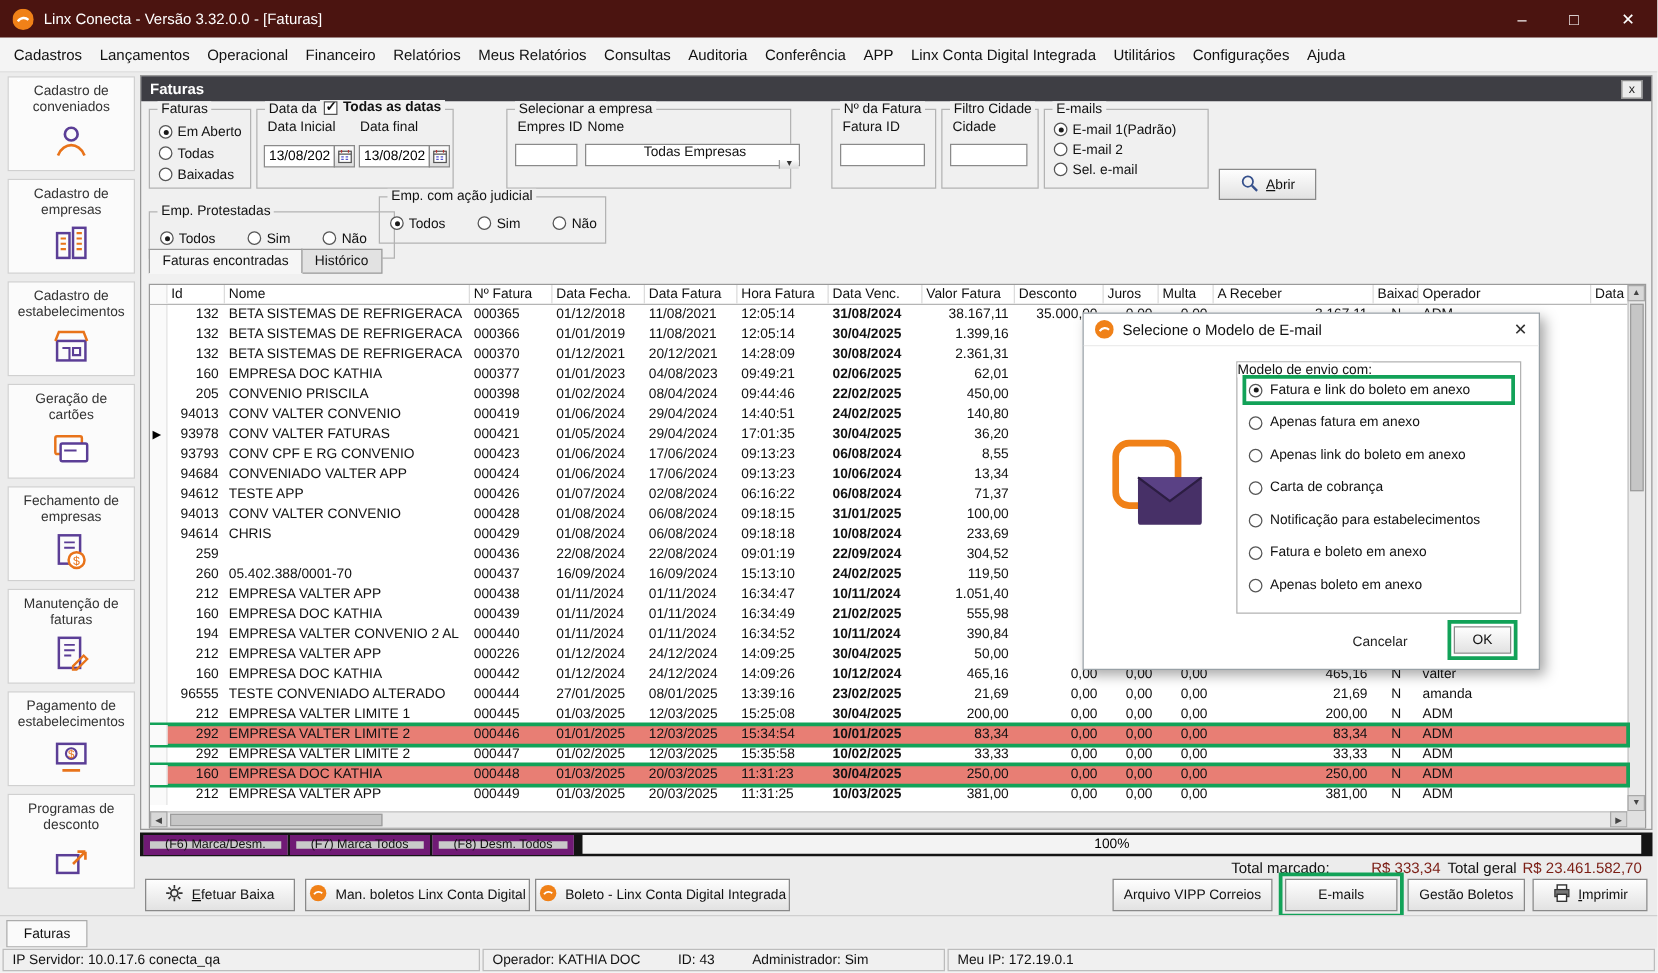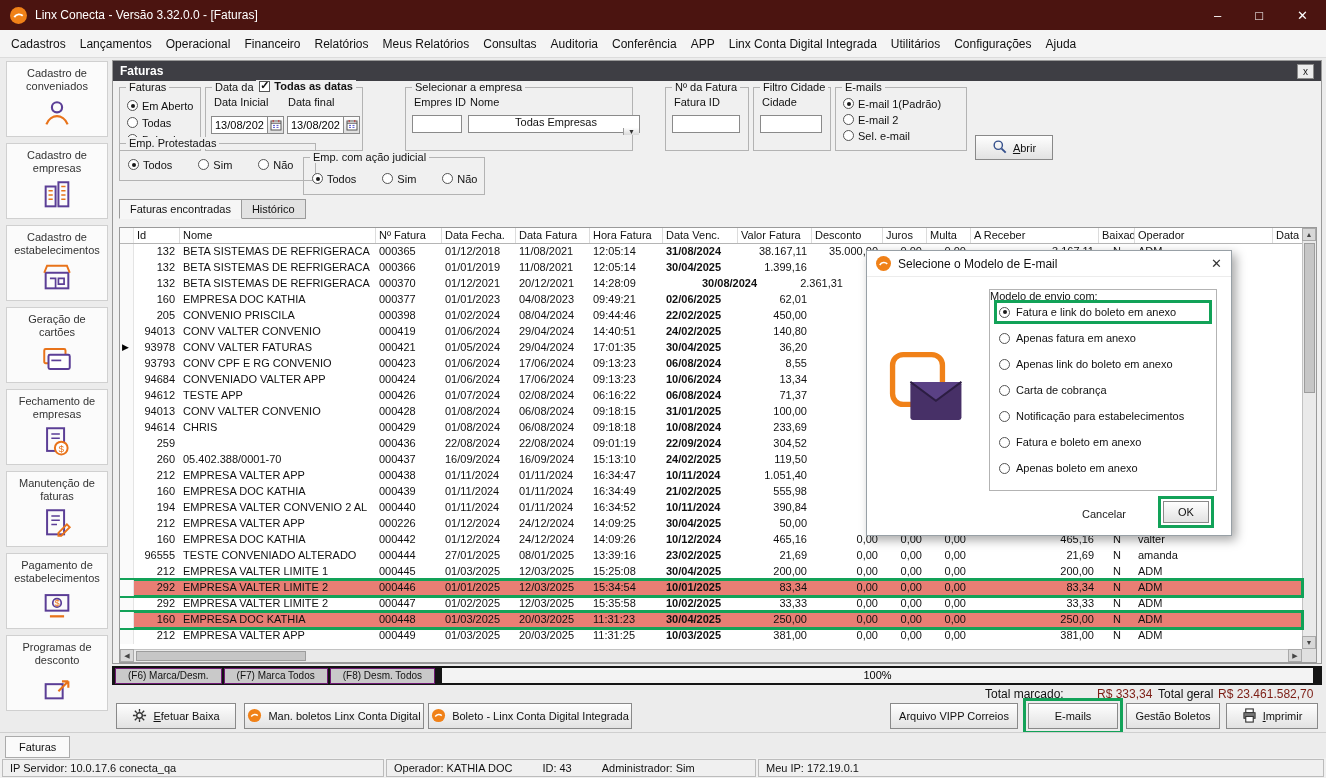--- a/index.html
+++ b/index.html
@@ -65,21 +65,21 @@
 .g-cell.b{font-weight:bold;}
 .gutter{width:14px;flex:none;border-right:1px solid #e4e4e4;position:relative;background:#fafafa;}
 .gutter .mk{position:absolute;left:2px;top:2px;font-size:9px;color:#000;}
 .vscroll{position:absolute;right:0;top:0;bottom:13px;width:14px;background:#eaeaea;border-left:1px solid #c2c2c2;}
 .hscroll{position:absolute;left:0;right:14px;bottom:0;height:13px;background:#eaeaea;border-top:1px solid #c2c2c2;}
 .corner{position:absolute;right:0;bottom:0;width:14px;height:13px;background:#e0e0e0;}
 .sb-btn{position:absolute;background:#d8d8d8;border:1px solid #a9a9a9;font-size:7px;display:flex;align-items:center;justify-content:center;color:#444;}
 .thumb{position:absolute;background:#c6c6c6;border:1px solid #9d9d9d;}
 
 .fstrip{position:absolute;left:112px;top:666px;width:1210px;height:19px;background:#141414;display:flex;align-items:center;gap:2px;padding:1px 3px;z-index:5;}
-.fkey{height:16px;background:#c9c9c9;border:1px solid #701a75;font-size:10px;padding:0 12px;display:flex;align-items:center;color:#111;font-family:inherit;}
+.fkey{height:16px;background:#c9c9c9;border:5px solid #701a75;font-size:10px;padding:0 12px;display:flex;align-items:center;color:#111;font-family:inherit;}
 .progress{flex:1;height:15px;background:#f3f3f3;margin-left:5px;margin-right:6px;text-align:center;font-size:11px;line-height:15px;color:#000;}
 
 .totals{position:absolute;left:112px;top:687px;width:1210px;height:15px;font-size:12px;}
 .totals span{position:absolute;white-space:nowrap;}
 .totals .val{color:#7b1d14;}
 
 .actions{position:absolute;left:112px;top:703px;width:1210px;height:28px;}
 .actions .btn{position:absolute;height:26px;}
 .annotate{outline:3px solid #12a258;outline-offset:2px;}
 .icon-gear svg,.icon-coin svg,.icon-print svg,.icon-mag svg{width:15px;height:15px;}
@@ -311,21 +311,21 @@
   </div>
 
   <button class="btn" style="position:absolute;left:862px;top:62px;width:78px;height:25px;margin-top:12px;">
     <span class="icon-mag"><svg viewBox="0 0 16 16">
           <circle cx="6.7" cy="6.7" r="4.4" fill="none" stroke="#35508c" stroke-width="1.5"></circle>
           <path d="M10.2 10.2L14.6 14.6" stroke="#35508c" stroke-width="2"></path>
         </svg></span>
     <span><u>A</u>brir</span>
   </button>
 
-  <div class="gb" style="left:6px;top:82px;width:197px;height:38px;">
+  <div class="gb" style="left:6px;top:108px;width:197px;height:38px;">
     <span class="gb-title">Emp. Protestadas</span>
     <div class="hopts">
         <div class="radio-opt">
           <span class="radio on"></span>
           <span class="rlbl">Todos</span>
         </div>
         <div class="radio-opt">
           <span class="radio"></span>
           <span class="rlbl">Sim</span>
         </div>
@@ -415,21 +415,21 @@
           <div class="g-cell" style="width: 60px;"></div>
         </div>
         <div class="grid-row">
           <div class="gutter"></div>
           <div class="g-cell r" style="width: 46px;">132</div>
           <div class="g-cell" style="width: 196px;">BETA SISTEMAS DE REFRIGERACA</div>
           <div class="g-cell" style="width: 66px;">000370</div>
           <div class="g-cell" style="width: 74px;">01/12/2021</div>
           <div class="g-cell" style="width: 74px;">20/12/2021</div>
           <div class="g-cell" style="width: 73px;">14:28:09</div>
-          <div class="g-cell b" style="width: 75px; margin-left: 36px;">30/08/2024</div>
+          <div class="g-cell b" style="width: 75px;">30/08/2024</div>
           <div class="g-cell r" style="width: 74px;">2.361,31</div>
           <div class="g-cell r" style="width: 71px;"></div>
           <div class="g-cell r" style="width: 44px;"></div>
           <div class="g-cell r" style="width: 44px;"></div>
           <div class="g-cell r" style="width: 128px;"></div>
           <div class="g-cell c" style="width: 36px;"></div>
           <div class="g-cell" style="width: 138px;"></div>
           <div class="g-cell" style="width: 60px;"></div>
         </div>
         <div class="grid-row">

